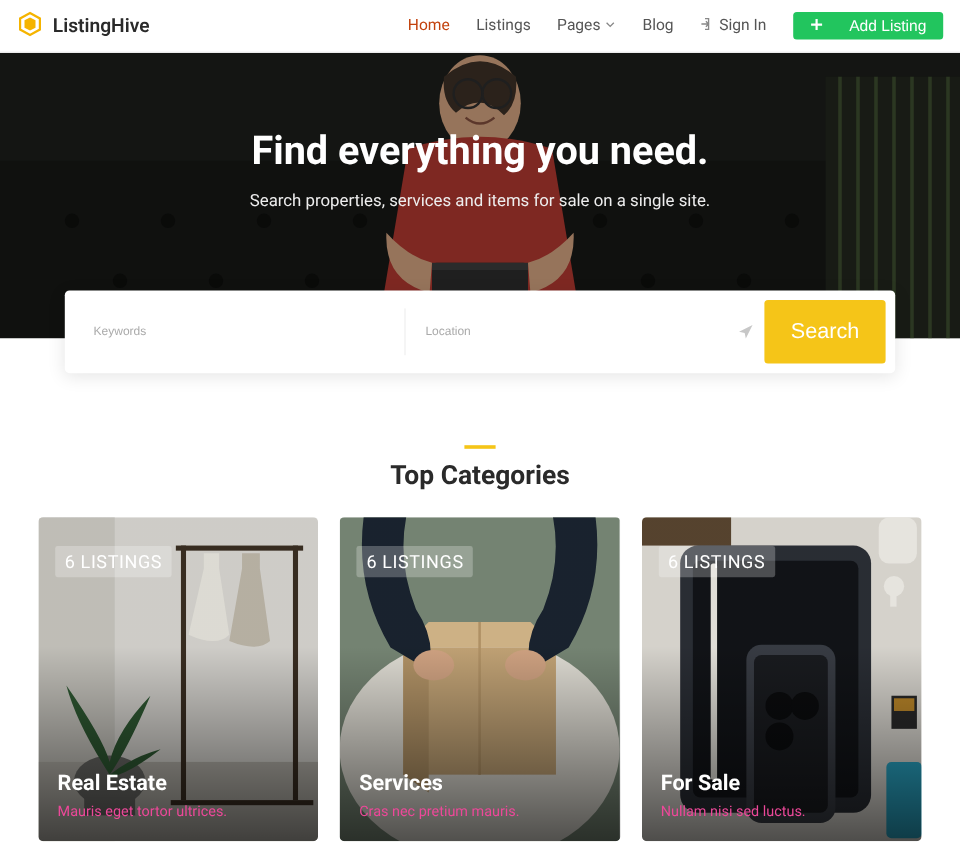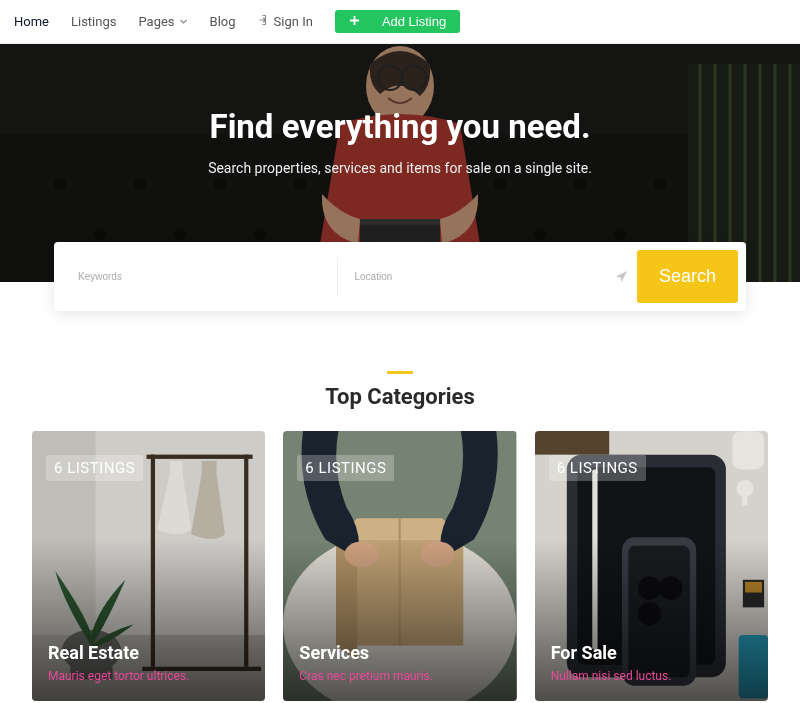--- a/index.html
+++ b/index.html
@@ -4,21 +4,21 @@
 <style>
 * { margin: 0; padding: 0; box-sizing: border-box; }
 body { font-family: -apple-system, BlinkMacSystemFont, "Segoe UI", Roboto, Helvetica, Arial, sans-serif; background: #fff; color: #333; }
 
 
 .header { height: 44px; display: flex; align-items: center; justify-content: space-between; padding: 0 14px; border-bottom: 1px solid #eee; background: #fff; }
 .brand { display: flex; align-items: center; gap: 8px; }
 .brand-name { font-size: 16px; font-weight: 600; color: #2a2a2a; }
 .nav { display: flex; align-items: center; gap: 22px; }
 .nav-link { font-size: 13px; color: #555; text-decoration: none; display: flex; align-items: center; gap: 4px; }
-.nav-link.active { color: #0f172a; }
+.nav-link.active { color: #c2410c; }
 .add-btn { background: #22c55e; color: #fff; border: none; padding: 4px 14px; border-radius: 3px; font-size: 13px; font-weight: 500; display: flex; align-items: center; gap: 22px; cursor: pointer; }
 
 
 .hero { position: relative; height: 238px; overflow: hidden; }
 .hero-bg { position: absolute; inset: 0; }
 .hero-bg svg { width: 100%; height: 100%; display: block; }
 .hero-overlay { position: absolute; inset: 0; background: rgba(0,0,0,0.25); }
 .hero-content { position: relative; z-index: 2; display: flex; flex-direction: column; align-items: center; justify-content: center; height: 100%; padding-bottom: 44px; }
 .hero-title { color: #fff; font-size: 33px; font-weight: 700; margin-bottom: 14px; }
 .hero-sub { color: #eee; font-size: 14px; }
@@ -44,20 +44,29 @@
 .cat-shade { position: absolute; inset: 0; background: linear-gradient(to bottom, rgba(0,0,0,0.05) 40%, rgba(0,0,0,0.65) 100%); }
 .cat-badge { position: absolute; top: 24px; left: 14px; background: rgba(255,255,255,0.25); color: #fff; font-size: 15px; letter-spacing: 0.5px; padding: 4px 8px; border-radius: 2px; font-weight: 400; }
 .cat-text { position: absolute; left: 16px; right: 4px; bottom: 18px; color: #fff; }
 .cat-name { font-size: 18px; font-weight: 700; margin-bottom: 6px; }
 .cat-desc { font-size: 12px; color: #ec4899; }
 </style>
 </head>
 <body>
 
 <header class="header">
+  <div class="brand">
+    <span>
+      <svg width="22" height="22" viewBox="0 0 24 24">
+          <path d="M12 2 L21 7 L21 17 L12 22 L3 17 L3 7 Z" fill="none" stroke="#f5b400" stroke-width="2"></path>
+          <path d="M12 6 L17 8.5 L17 15.5 L12 18 L7 15.5 L7 8.5 Z" fill="#f5b400"></path>
+        </svg>
+    </span>
+    <span class="brand-name">ListingHive</span>
+  </div>
   <nav class="nav">
     <a class="nav-link active">Home</a>
     <a class="nav-link">Listings</a>
     <a class="nav-link">
       <span>Pages</span>
       <span><svg width="9" height="9" viewBox="0 0 12 12">
             <path d="M2 4 L6 8 L10 4" fill="none" stroke="#888" stroke-width="1.5"></path>
           </svg></span>
     </a>
     <a class="nav-link">Blog</a>

